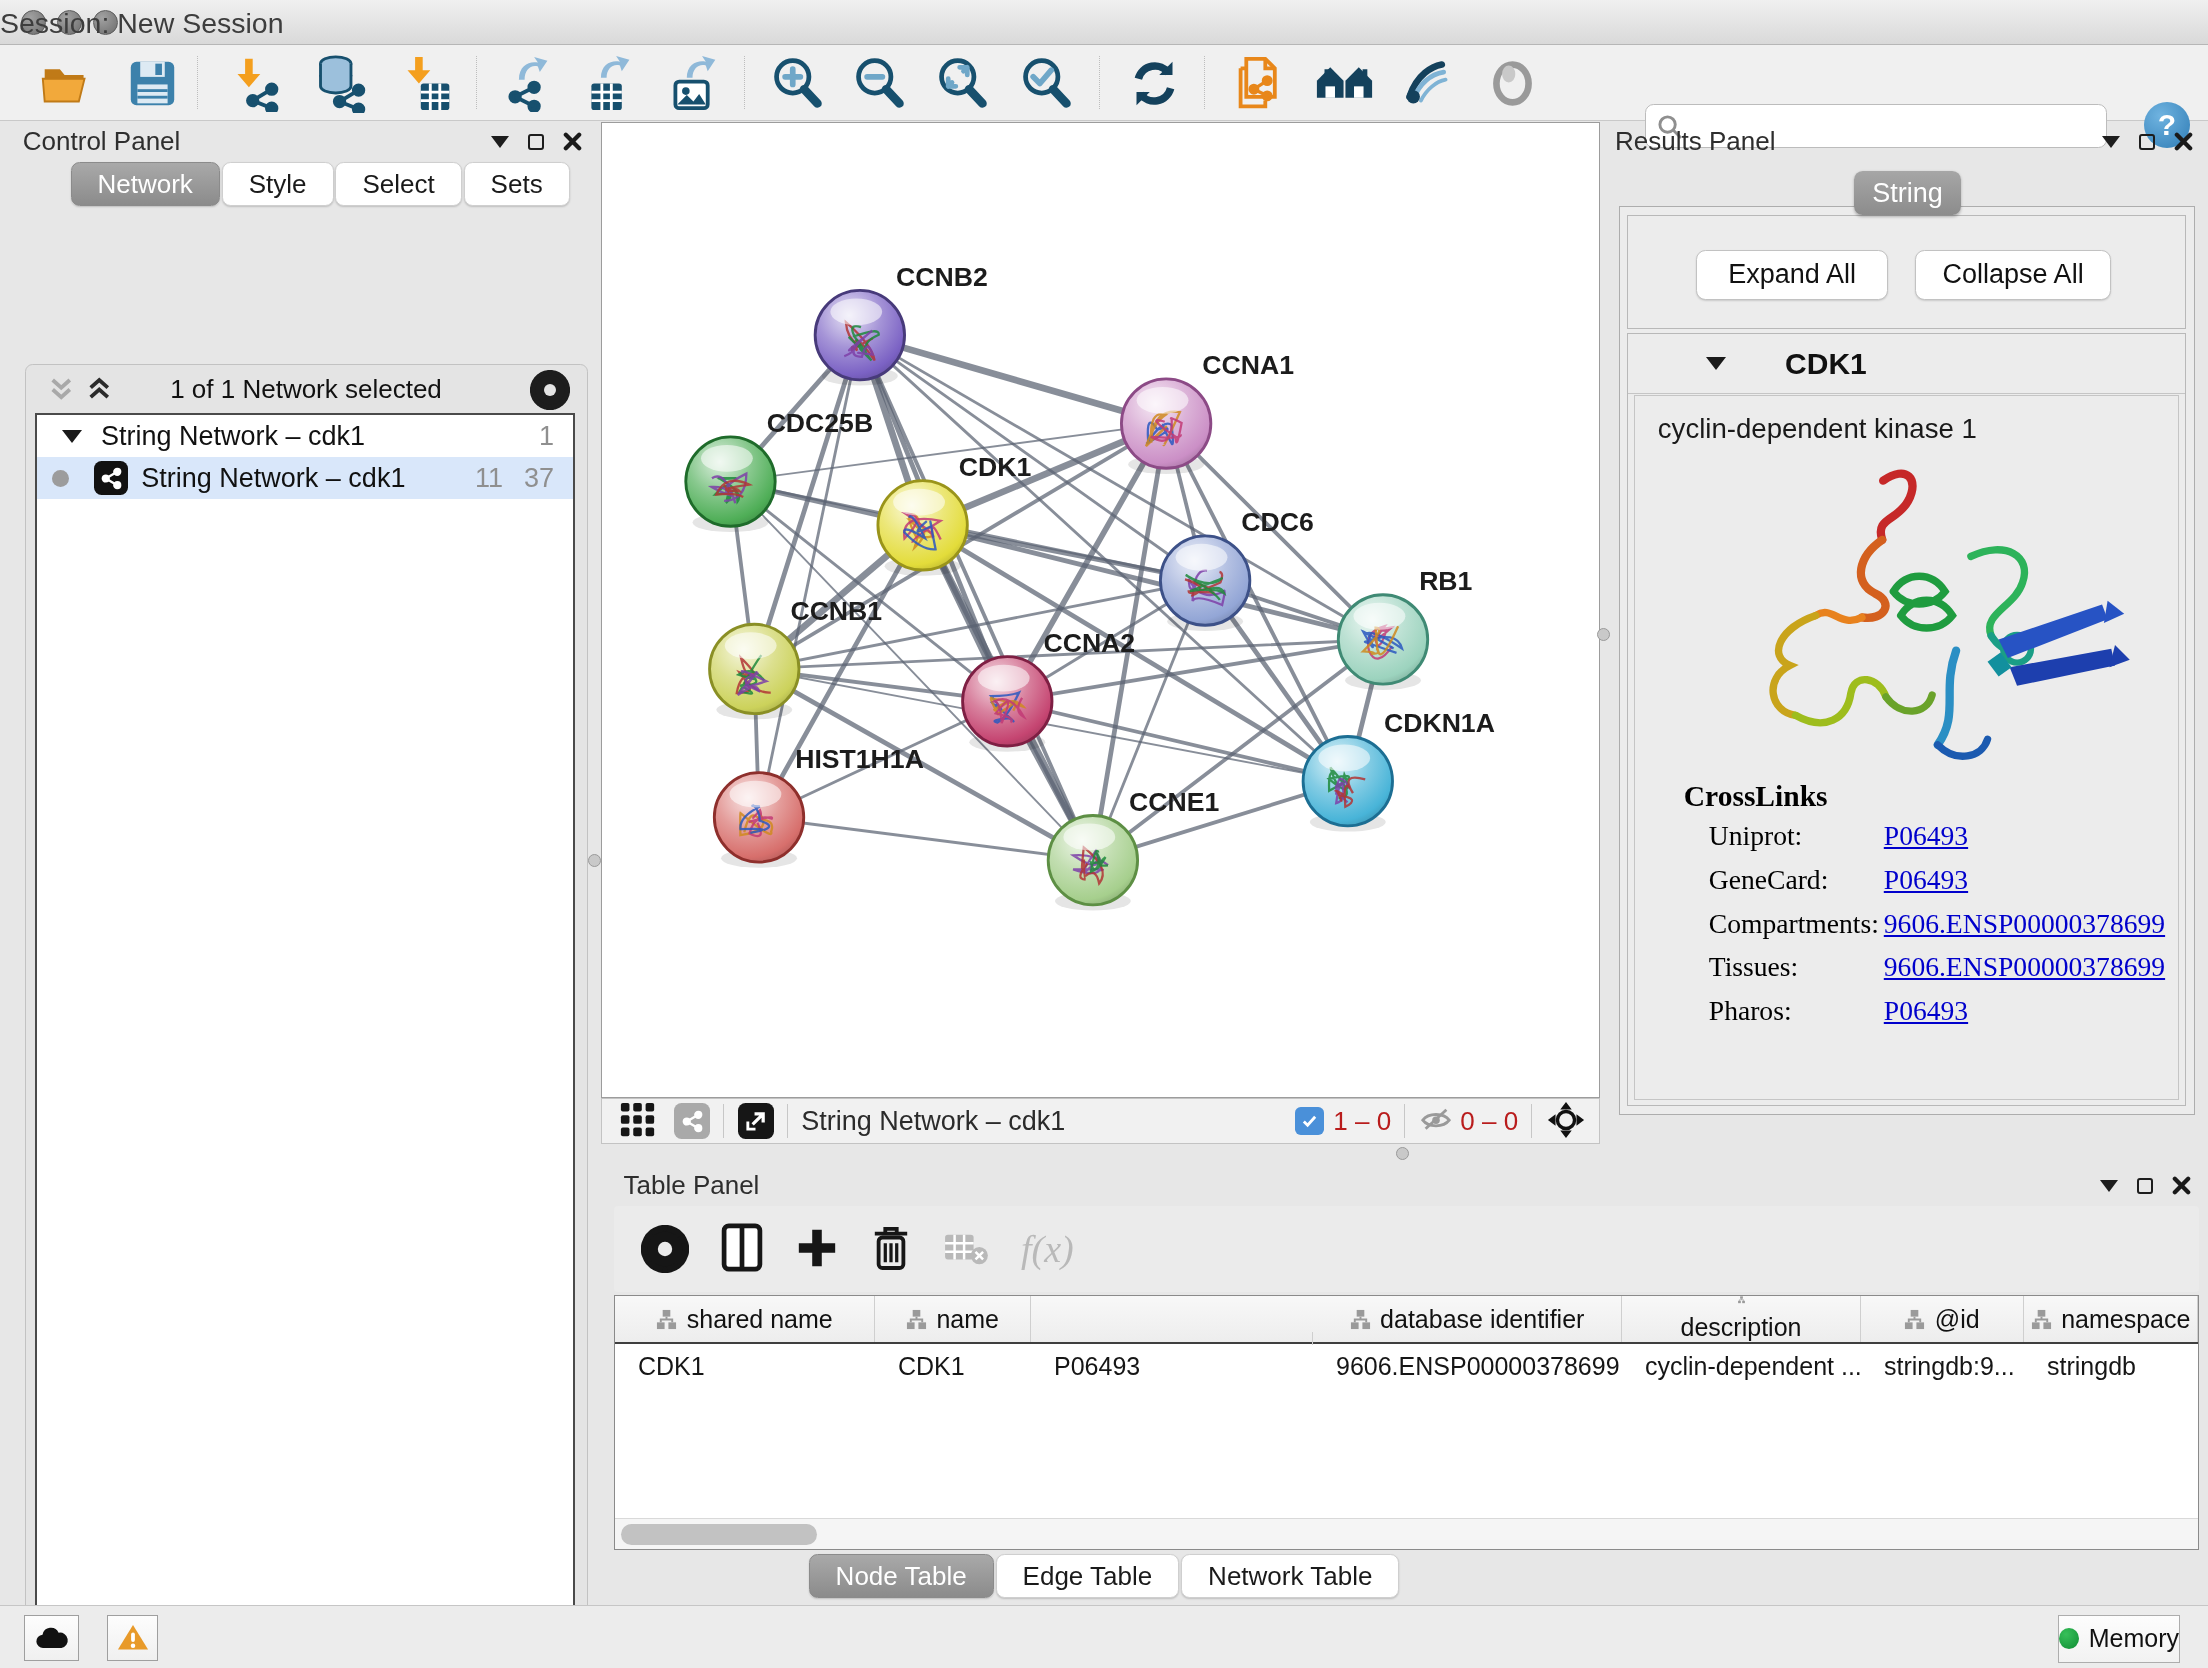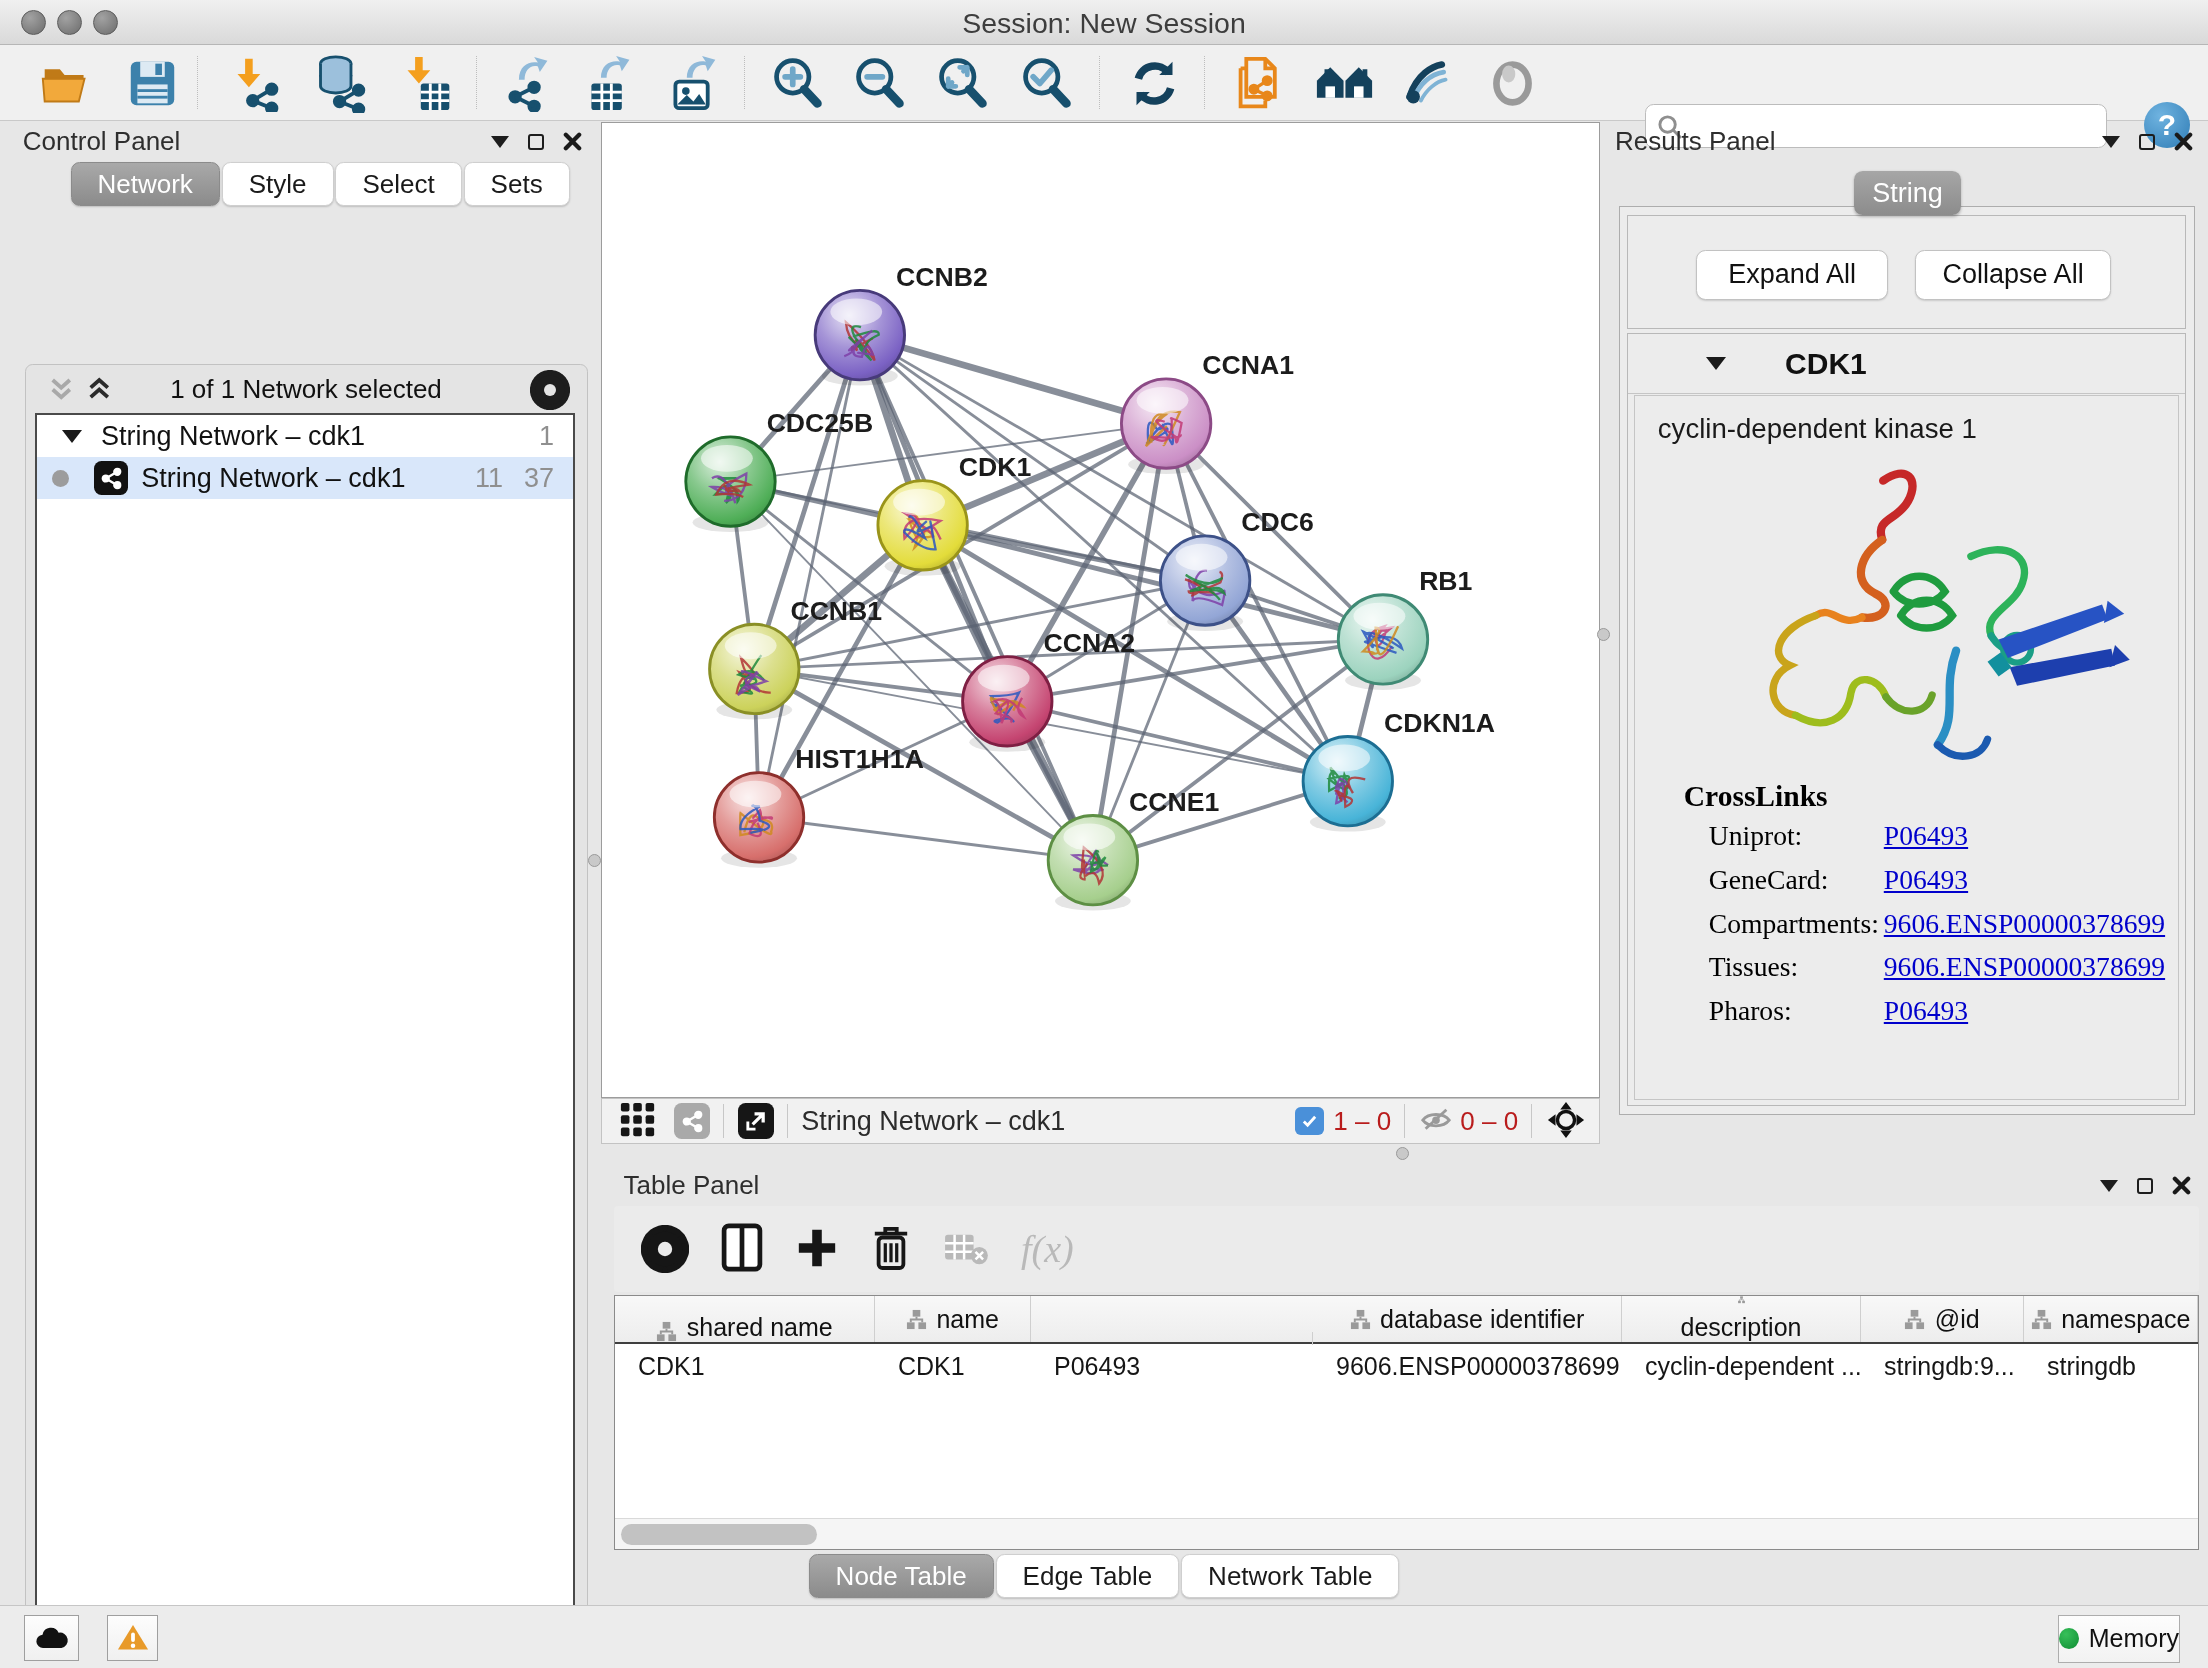--- a/index.html
+++ b/index.html
@@ -4,21 +4,21 @@
 <style>
   html,body{margin:0;padding:0;}
   body{width:2208px;height:1668px;background:#e7e7e7;font-family:"Liberation Sans",sans-serif;overflow:hidden;position:relative;}
   #app{position:absolute;inset:0;}
 
   
   .titlebar{position:absolute;left:0;top:0;width:2208px;height:44px;
     background:linear-gradient(#f0f0f0,#d9d9d9);border-bottom:1px solid #b6b6b6;}
   .traffic{position:absolute;top:9.5px;width:25px;height:25px;border-radius:50%;
     background:radial-gradient(circle at 35% 30%,#a2a2a2,#6c6c6c);border:1px solid #5c5c5c;box-sizing:border-box;}
-  .win-title{position:absolute;left:0;right:0;top:6.7px;text-align:center;font-size:28.5px;color:#3d3d3d;}
+  .win-title{position:absolute;left:0;right:0;top:6.7px;text-align:left;font-size:28.5px;color:#3d3d3d;}
 
   
   .toolbar{position:absolute;left:0;top:45px;width:2208px;height:75px;background:#f0f0f0;border-bottom:1px solid #c9c9c9;}
   .tb-icon{position:absolute;top:7.6px;width:61px;height:61px;display:flex;align-items:center;justify-content:center;}
   .tb-sep{position:absolute;top:11.4px;width:0;height:53px;border-left:1.9px dotted #bdbdbd;}
   .searchbox{position:absolute;left:1645px;top:59px;width:462px;height:44px;background:#fff;border:1.9px solid #bcbcbc;
     border-radius:8.6px;box-sizing:border-box;display:flex;align-items:center;padding-left:11.4px;}
   .searchbox input{border:none;outline:none;font-size:25px;width:399px;background:transparent;font-family:"Liberation Sans",sans-serif;}
   .helpbtn{position:absolute;left:2144px;top:57px;width:46px;height:46px;border-radius:50%;
     background:radial-gradient(circle at 35% 30%,#6fb3e0,#2f7cb5);color:#fff;font-size:30px;font-weight:bold;
@@ -744,21 +744,21 @@
             <rect x="2" y="6" width="30" height="26" rx="3" fill="#b9b9b9"></rect>
             <path d="M2 15 h30 M2 24 h30 M12 6 v26 M22 6 v26" stroke="#fff" stroke-width="2.6"></path>
             <circle cx="38" cy="28" r="9" fill="#b9b9b9"></circle>
             <path d="M34 24 l8 8 M42 24 l-8 8" stroke="#fff" stroke-width="2.6"></path>
           </svg>
       </span>
       <span class="fx">f(x)</span>
     </div>
     <div class="tbl-wrap">
       <div class="tbl-headrow" id="tbl-head">
-          <span class="th" style="width: 260px; align-items: flex-end;">
+          <span class="th" style="width: 260px;">
             <svg width="21" height="21" viewBox="0 0 22 22">
               <rect x="7" y="1" width="8" height="7" fill="#9a9a9a"></rect>
               <rect x="1" y="14" width="8" height="7" fill="#9a9a9a"></rect>
               <rect x="13" y="14" width="8" height="7" fill="#9a9a9a"></rect>
               <path d="M11 8 v3 M5 14 v-3 h12 v3" stroke="#9a9a9a" stroke-width="2" fill="none"></path>
             </svg>
             <span>shared name</span>
           </span>
           <span class="th" style="width: 156px;">
             <svg width="21" height="21" viewBox="0 0 22 22">

